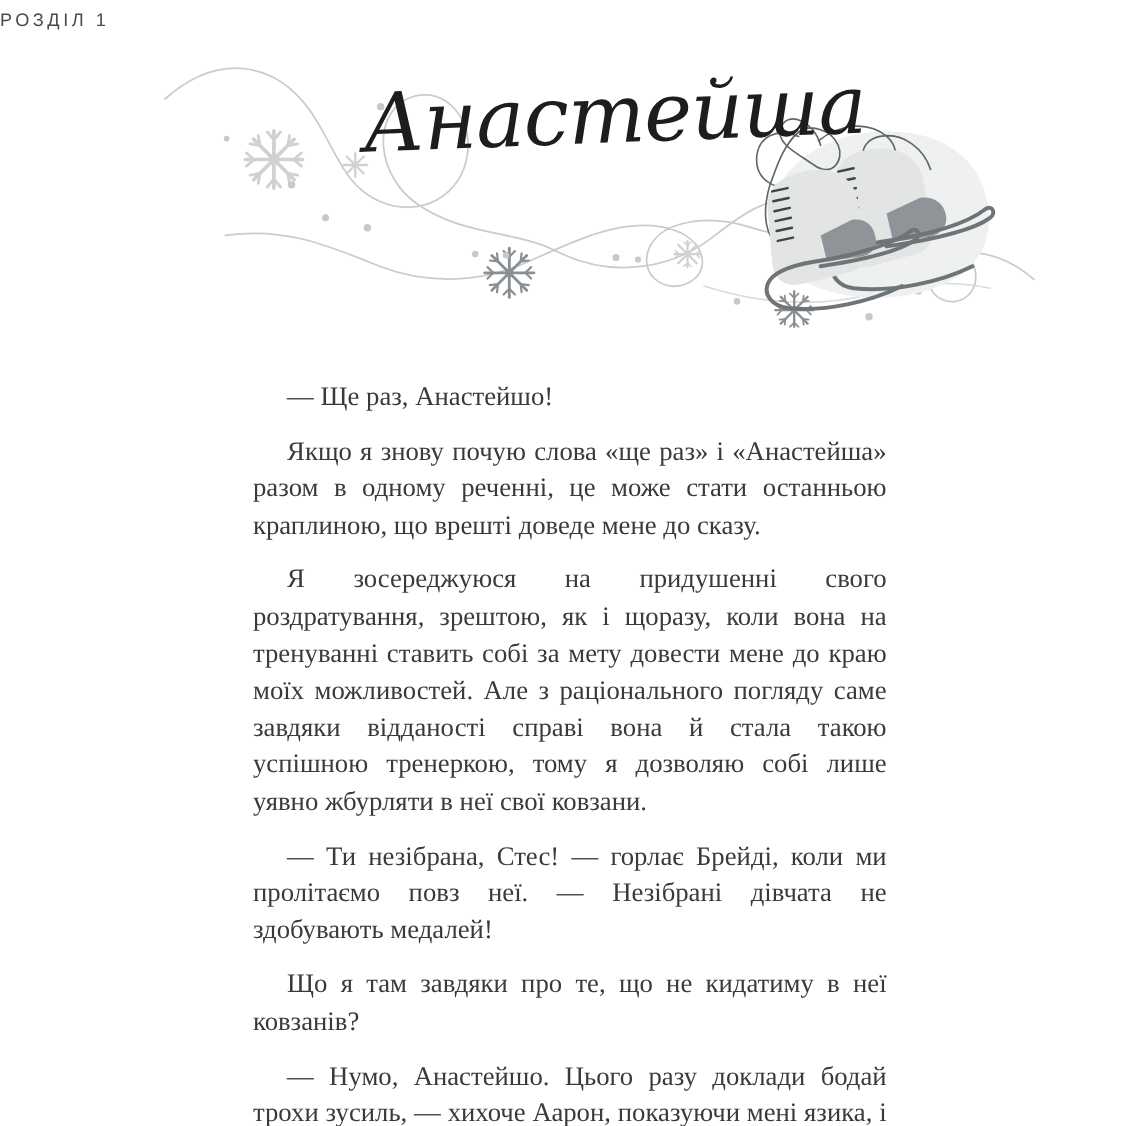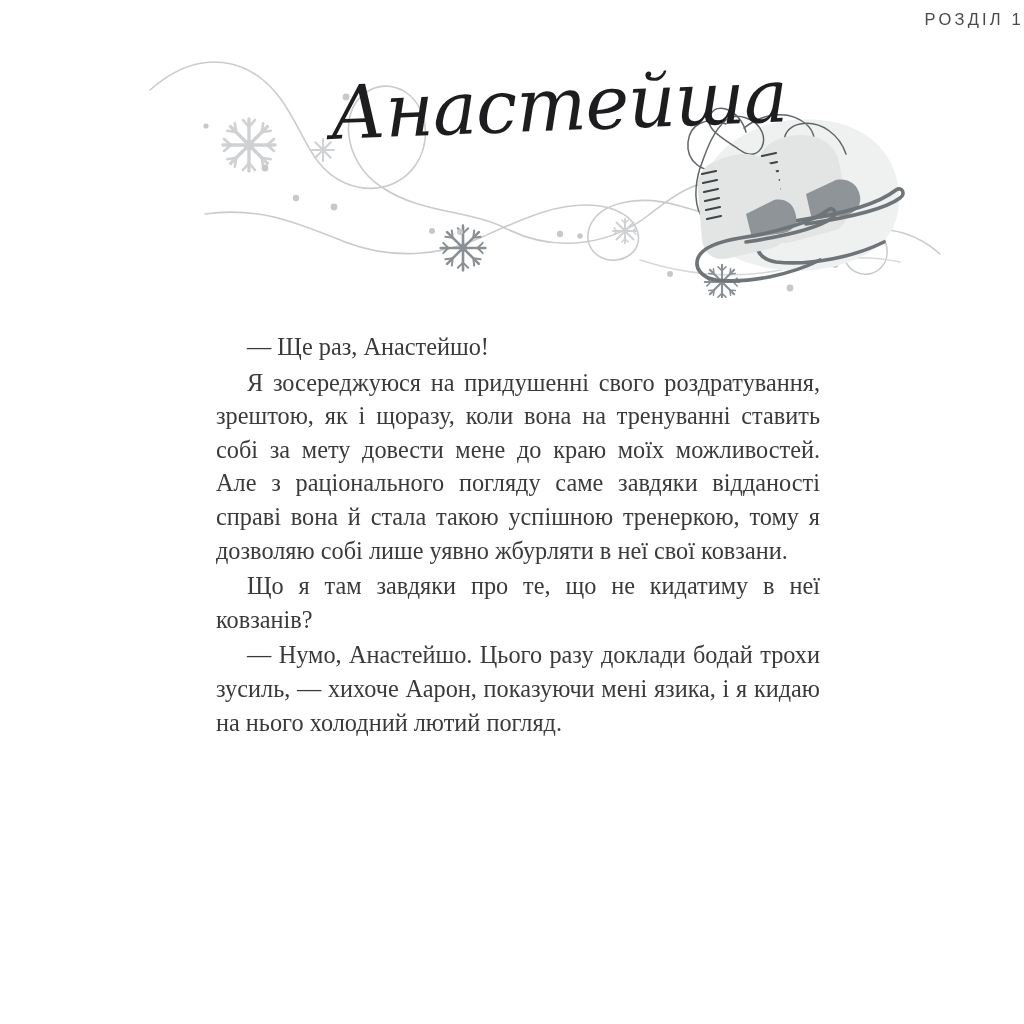--- a/index.html
+++ b/index.html
@@ -24,21 +24,21 @@
     inset: 0;
     background: #ffffff;
   }
 
   
   .chapter-label {
     position: absolute;
     top: 10px;
     left: 0;
     width: 1024px;
-    text-align: right;
+    text-align: left;
     font-family: "Liberation Sans", "DejaVu Sans", sans-serif;
     font-size: 16.5px;
     font-weight: 300;
     letter-spacing: 3.2px;
     color: #4a4a4c;
     white-space: nowrap;
   }
 
   
   .header-art {
@@ -83,21 +83,21 @@
     top: 328px;
     width: 608px;
     font-size: 24.3px;
     line-height: 33.6px;
     text-align: justify;
     text-justify: inter-word;
     color: #3a3a3c;
     hyphens: manual;
   }
   .body-text p {
-    margin: 2px;
+    margin: 16px;
     text-indent: 31px;
   }
 </style>
 </head>
 <body>
 
 <div class="page">
 
   <div class="chapter-label">РОЗДІЛ 1</div>
 
@@ -273,18 +273,20 @@
         </g>
 
       </g>
     </svg>
   </div>
 
   <div class="chapter-title">Анастейша</div>
 
   <div class="body-text">
     <p>— Ще раз, Анастейшо!</p>
+    <p>Якщо я знову почую слова «ще раз» і «Анастейша» разом в одному реченні, це може стати останньою крап­линою, що врешті доведе мене до сказу.</p>
     <p>Я зосереджуюся на придушенні свого роздратування, зрештою, як і щоразу, коли вона на тренуванні ставить собі за мету довести мене до краю моїх можливостей. Але з раціонального погляду саме завдяки відданості справі вона й стала такою успішною тренеркою, тому я дозволяю собі лише уявно жбурляти в неї свої ковзани.</p>
+    <p>— Ти незібрана, Стес! — горлає Брейді, коли ми про­літаємо повз неї. — Незібрані дівчата не здобувають медалей!</p>
     <p>Що я там завдяки про те, що не кидатиму в неї ковзанів?</p>
     <p>— Нумо, Анастейшо. Цього разу доклади бодай тро­хи зусиль, — хихоче Аарон, показуючи мені язика, і я кидаю на нього холодний лютий погляд.</p>
   </div>
 
 </div>
 
 </body></html>

